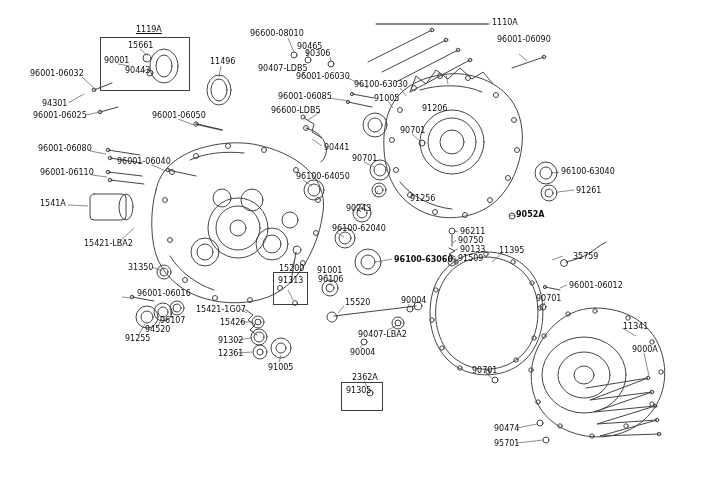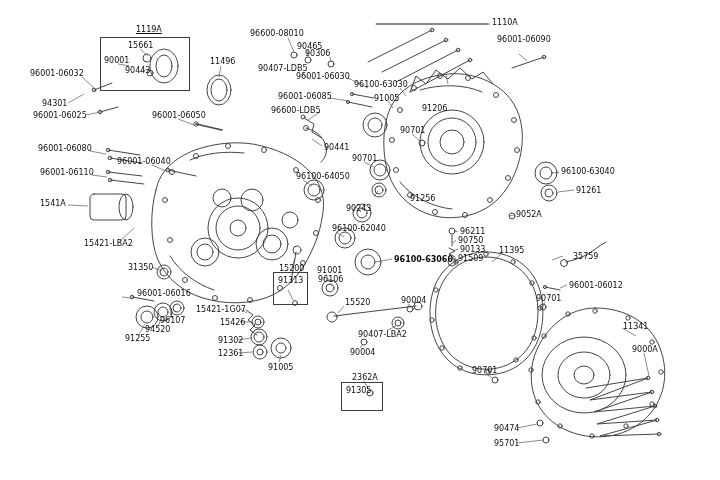--- a/index.html
+++ b/index.html
@@ -338,21 +338,21 @@
       <div class="label" style="left: 324px; top: 143px; color: rgb(13, 13, 13);">90441</div>
       <div class="label" style="left: 352px; top: 154px; color: rgb(13, 13, 13);">90701</div>
       <div class="label" style="left: 117px; top: 157px; color: rgb(13, 13, 13); text-align: center;">96001-06040</div>
       <div class="label" style="left: 40px; top: 168px; color: rgb(13, 13, 13);">96001-06110</div>
       <div class="label" style="left: 296px; top: 172px; color: rgb(13, 13, 13);">96100-64050</div>
       <div class="label" style="left: 561px; top: 167px; color: rgb(13, 13, 13);">96100-63040</div>
       <div class="label" style="left: 386px; top: 194px; color: rgb(13, 13, 13); margin-left: 24px;">91256</div>
       <div class="label" style="left: 576px; top: 186px; color: rgb(13, 13, 13);">91261</div>
       <div class="label" style="left: 346px; top: 204px; color: rgb(13, 13, 13);">90243</div>
       <div class="label" style="left: 28px; top: 199px; color: rgb(13, 13, 13); margin-left: 12px;">1541A</div>
-      <div class="label" style="left: 516px; top: 210px; color: rgb(13, 13, 13);">9052A</div>
+      <div class="label" style="left: 516px; top: 210px; color: rgb(13, 13, 13); font-weight: bold;">9052A</div>
       <div class="label" style="left: 332px; top: 224px; color: rgb(13, 13, 13);">96100-62040</div>
       <div class="label" style="left: 460px; top: 227px; color: rgb(13, 13, 13);">96211</div>
       <div class="label" style="left: 458px; top: 236px; color: rgb(13, 13, 13);">90750</div>
       <div class="label" style="left: 84px; top: 239px; color: rgb(13, 13, 13);">15421-LBA2</div>
       <div class="label" style="left: 460px; top: 245px; color: rgb(13, 13, 13);">90133</div>
       <div class="label" style="left: 458px; top: 254px; color: rgb(13, 13, 13);">91509</div>
       <div class="label" style="left: 499px; top: 246px; color: rgb(13, 13, 13);">11395</div>
       <div class="label" style="left: 565px; top: 252px; color: rgb(13, 13, 13); margin-left: 8px;">35759</div>
       <div class="label" style="left: 128px; top: 263px; color: rgb(13, 13, 13);">31350</div>
       <div class="label" style="left: 279px; top: 264px; color: rgb(13, 13, 13);">15200</div>

